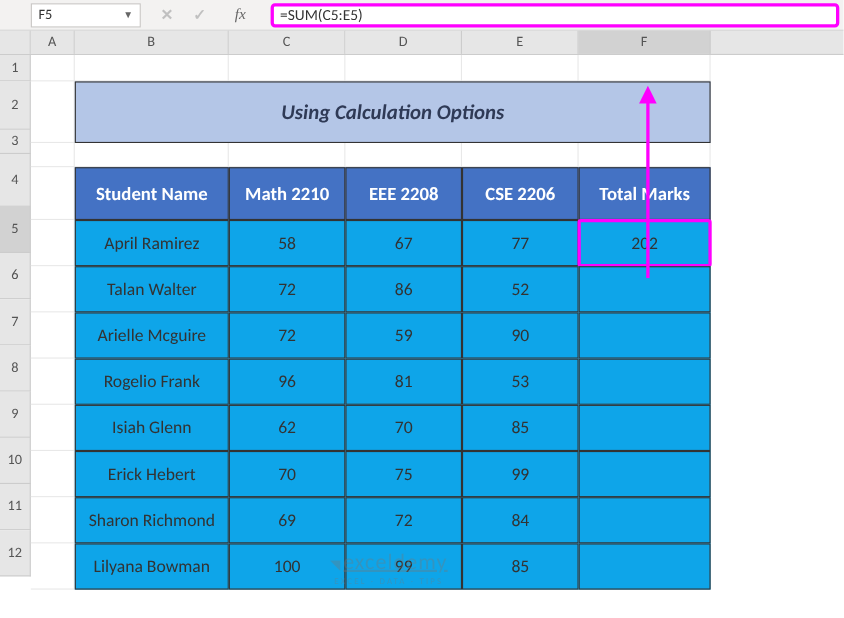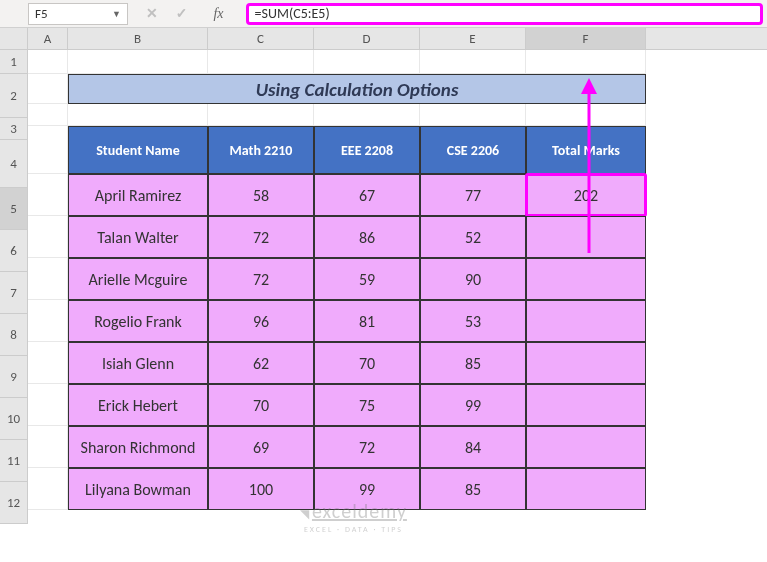--- a/index.html
+++ b/index.html
@@ -102,46 +102,46 @@
   .cells { flex: 1; position: relative; }
   .row { display: flex; }
   .cell {
     border-right: 1px solid #e8e8e8;
     border-bottom: 1px solid #e8e8e8;
     display: flex;
     align-items: center;
     justify-content: center;
   }
   .r1 .cell { height: 24px; }
-  .r2 .cell { height: 30px; }
+  .r2 .cell { height: 56px; }
   .r3 .cell { height: 22px; }
   .r4 .cell { height: 48px; }
   .rd .cell { height: 42px; }
   .title-band {
     background: #b4c6e7;
     border: 1px solid #333;
     width: 578px;
     font-size: 19px;
     font-weight: bold;
     color: #2f3a56;
     font-style: italic;
     justify-content: center;
   }
   .th {
     background: #4472c4;
     color: #fff;
     font-weight: bold;
-    font-size: 14px;
+    font-size: 17px;
     border: 1px solid #333;
   }
   .td {
     border: 1px solid #333;
     font-size: 16px;
     color: #333;
-    background: #f0abfc;
+    background: #0ea5e9;
   }
   .selected-cell {
     outline: 3px solid #ff00ff;
     outline-offset: -2px;
     border-radius: 2px;
   }
   .arrow-svg {
     position: absolute;
     left: 574px;
     top: 50px;

